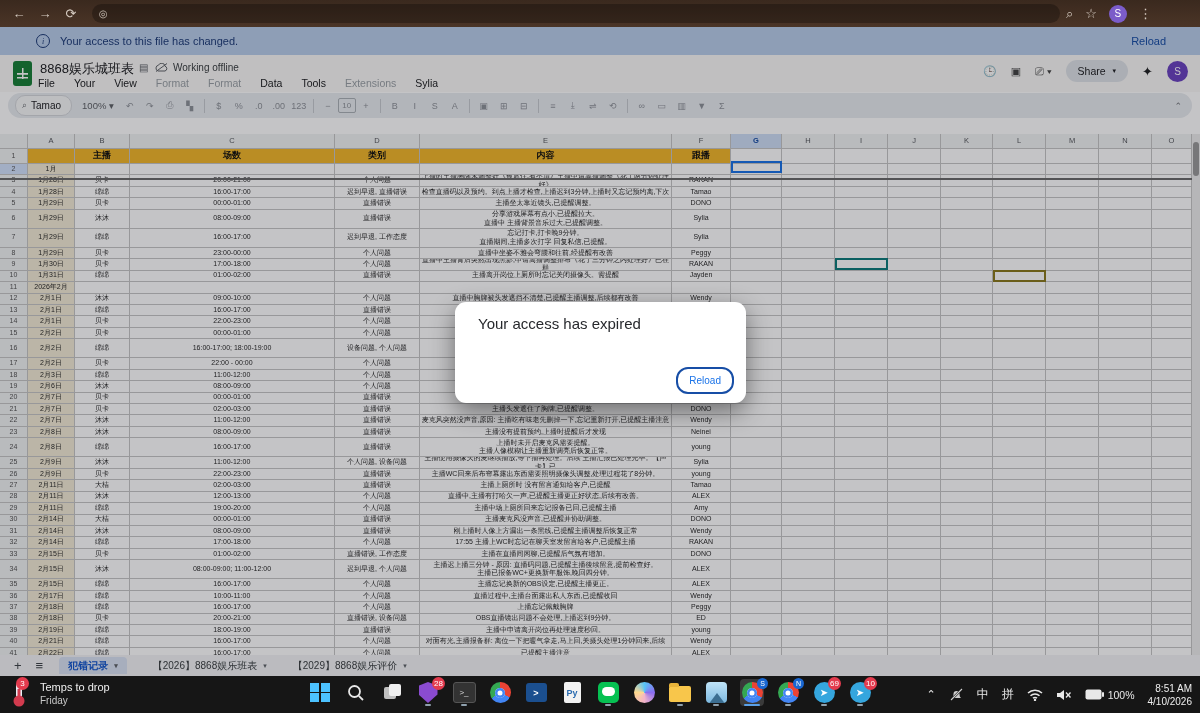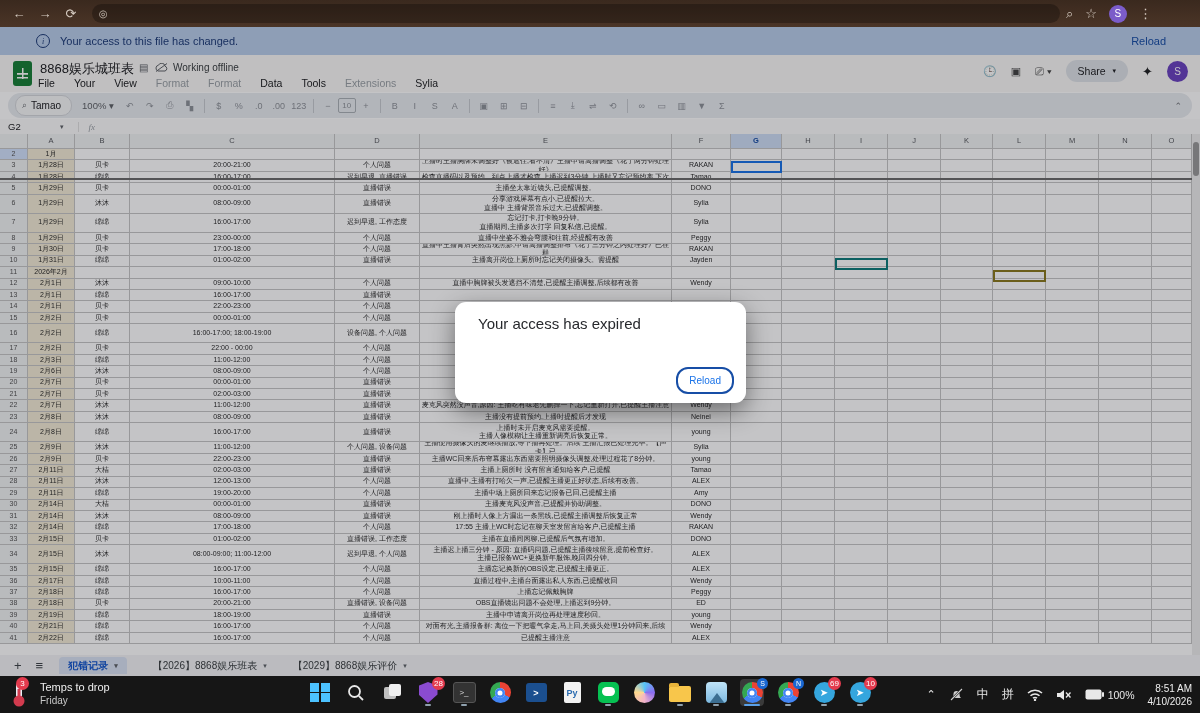--- a/index.html
+++ b/index.html
@@ -213,44 +213,57 @@
         <span class="tb-sep"></span>
         <span class="tb-ic">∞</span>
         <span class="tb-ic">▭</span>
         <span class="tb-ic">▥</span>
         <span class="tb-ic">▼</span>
         <span class="tb-ic">Σ</span>
       </div>
     <span id="toolbar-collapse">⌃</span>
   </div>
 
-  <div class="abs" id="formula-bar">
-    <span id="name-box">G2</span>
-    <span id="name-caret">▾</span>
-    <span id="fx">fx</span>
-  </div>
 
   <div class="abs" id="grid">
     <div class="g-row" id="colhead-row">
         <span class="cell rn" style="width: 28px; flex: 0 0 auto;"></span>
         <span class="cell " style="width: 47px; flex: 0 0 auto;">A</span>
         <span class="cell " style="width: 55px; flex: 0 0 auto;">B</span>
         <span class="cell " style="width: 205px; flex: 0 0 auto;">C</span>
         <span class="cell " style="width: 85px; flex: 0 0 auto;">D</span>
         <span class="cell " style="width: 252px; flex: 0 0 auto;">E</span>
         <span class="cell " style="width: 59px; flex: 0 0 auto;">F</span>
         <span class="cell sel-col" style="width: 51px; flex: 0 0 auto;">G</span>
         <span class="cell " style="width: 53px; flex: 0 0 auto;">H</span>
         <span class="cell " style="width: 53px; flex: 0 0 auto;">I</span>
         <span class="cell " style="width: 53px; flex: 0 0 auto;">J</span>
         <span class="cell " style="width: 52px; flex: 0 0 auto;">K</span>
         <span class="cell " style="width: 53px; flex: 0 0 auto;">L</span>
         <span class="cell " style="width: 53px; flex: 0 0 auto;">M</span>
         <span class="cell " style="width: 53px; flex: 0 0 auto;">N</span>
         <span class="cell " style="width: 40px; flex: 0 0 auto;">O</span>
+      </div>
+    <div class="g-row" id="header-row1">
+        <span class="cell rn" style="width: 28px; flex: 0 0 auto;">1</span>
+        <span class="cell gold" style="width: 47px; flex: 0 0 auto;"></span>
+        <span class="cell gold" style="width: 55px; flex: 0 0 auto;">主播</span>
+        <span class="cell gold" style="width: 205px; flex: 0 0 auto;">场数</span>
+        <span class="cell gold" style="width: 85px; flex: 0 0 auto;">类别</span>
+        <span class="cell gold" style="width: 252px; flex: 0 0 auto;">内容</span>
+        <span class="cell gold" style="width: 59px; flex: 0 0 auto;">跟播</span>
+        <span class="cell " style="width: 51px; flex: 0 0 auto;"></span>
+        <span class="cell " style="width: 53px; flex: 0 0 auto;"></span>
+        <span class="cell " style="width: 53px; flex: 0 0 auto;"></span>
+        <span class="cell " style="width: 53px; flex: 0 0 auto;"></span>
+        <span class="cell " style="width: 52px; flex: 0 0 auto;"></span>
+        <span class="cell " style="width: 53px; flex: 0 0 auto;"></span>
+        <span class="cell " style="width: 53px; flex: 0 0 auto;"></span>
+        <span class="cell " style="width: 53px; flex: 0 0 auto;"></span>
+        <span class="cell " style="width: 40px; flex: 0 0 auto;"></span>
       </div>
     <div id="grid-rows">
         <div class="g-row drow">
           <span class="cell rn" style="width: 28px; flex: 0 0 auto; background: rgb(211, 227, 253);">2</span>
           <span class="cell acol" style="width: 47px; flex: 0 0 auto;">1月</span>
           <span class="cell " style="width: 55px; flex: 0 0 auto;"></span>
           <span class="cell " style="width: 205px; flex: 0 0 auto;"></span>
           <span class="cell " style="width: 85px; flex: 0 0 auto;"></span>
           <span class="cell " style="width: 252px; flex: 0 0 auto;"></span>
           <span class="cell " style="width: 59px; flex: 0 0 auto;"></span>

